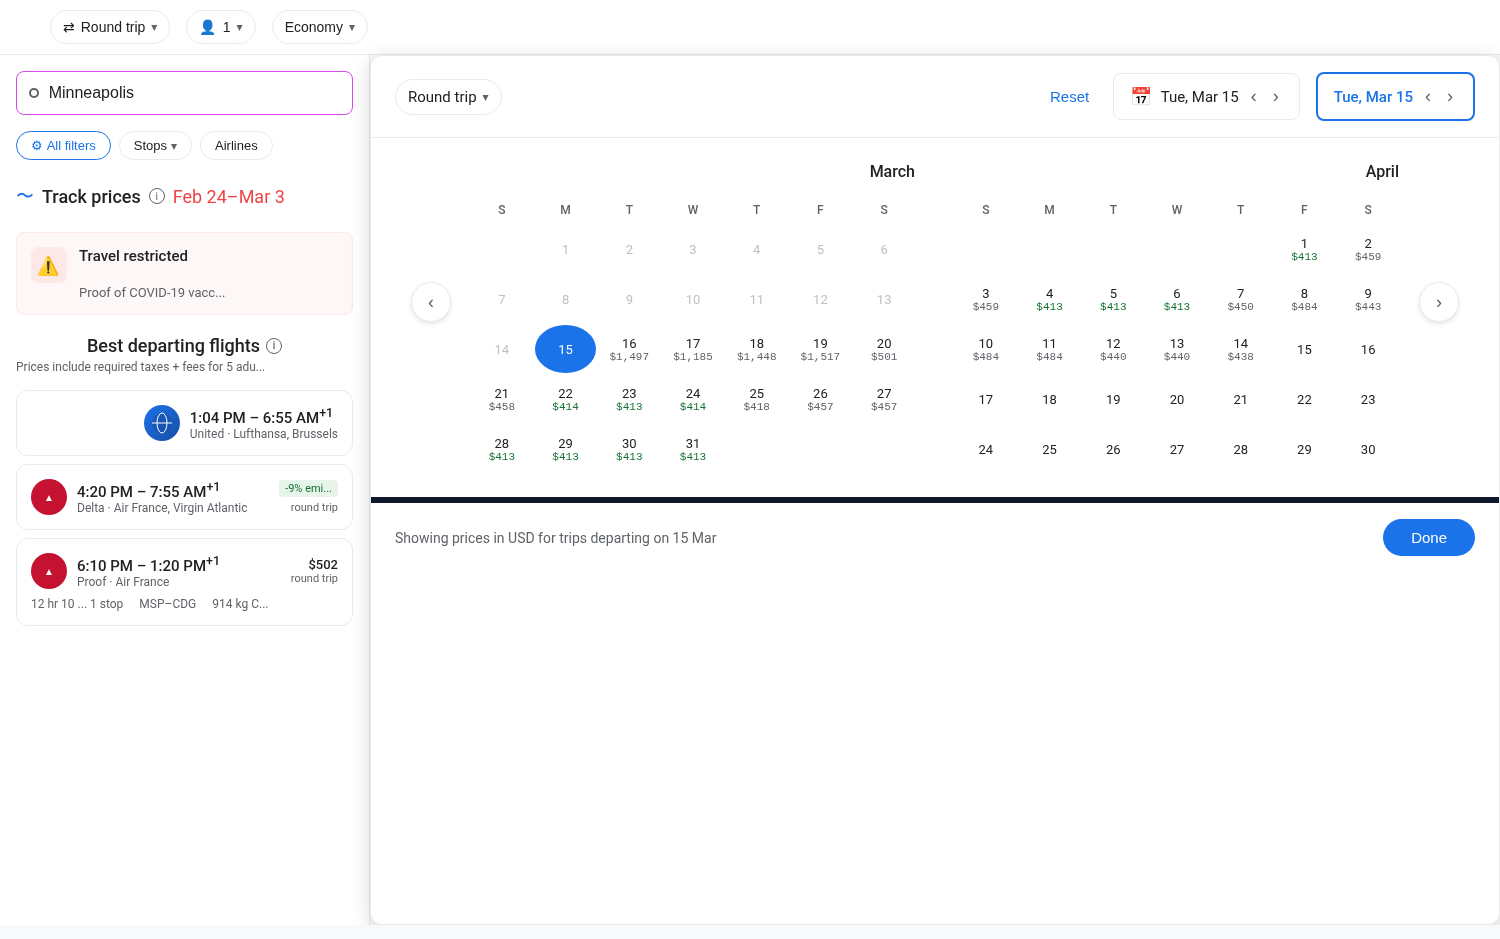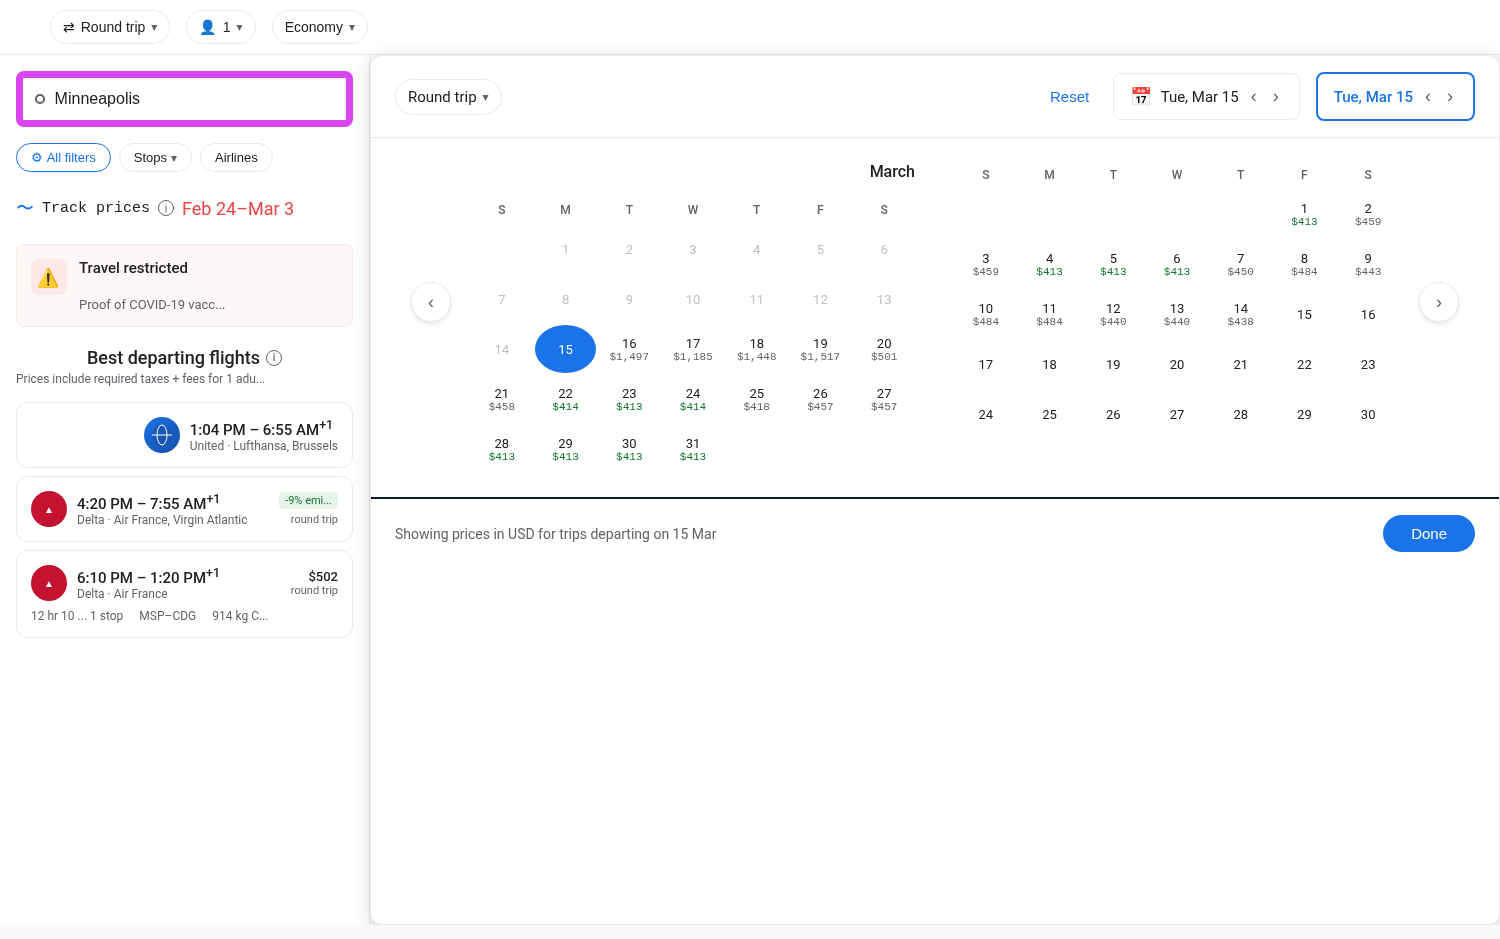--- a/index.html
+++ b/index.html
@@ -47,21 +47,21 @@
       padding: 16px;
       border-right: 1px solid #e8eaed;
       min-height: 870px;
     }
 
     .search-origin {
       display: flex;
       align-items: center;
       gap: 10px;
       padding: 12px;
-      border: 7px solid #d946ef;
+      border: 1px solid #d946ef;
       border-radius: 8px;
       margin-bottom: 16px;
     }
     .search-origin .dot {
       width: 10px; height: 10px;
       border-radius: 50%;
       border: 2px solid #5f6368;
     }
     .search-origin input {
       border: none; outline: none;
@@ -90,23 +90,22 @@
     .filter-btn.active { color: #1a73e8; border-color: #1a73e8; }
 
     .track-prices {
       display: flex;
       align-items: center;
       gap: 8px;
       margin-bottom: 20px;
       padding: 4px 0;
     }
     .track-prices .label {
-      font-size: 15px;
+      font-size: 18px;
       font-weight: 500;
-      font-family: Liberation Mono, monospace;
     }
     .track-prices .info-icon {
       width: 16px; height: 16px;
       border-radius: 50%;
       border: 1px solid #5f6368;
       display: flex; align-items: center; justify-content: center;
       font-size: 10px; color: #5f6368; cursor: pointer;
     }
     .track-prices .date-range {
       color: #ef4444;
@@ -306,21 +305,21 @@
       font-family: Liberation Mono, monospace;
     }
     .cal-day .price-label.cheap { color: #137333; }
 
     
     .calendar-footer {
       display: flex;
       align-items: center;
       justify-content: space-between;
       padding: 16px 24px;
-      border-top: 2px solid #0f172a;
+      border-top: 6px solid #0f172a;
     }
     .footer-note {
       font-size: 14px;
       color: #5f6368;
     }
     .done-btn {
       background: #1a73e8;
       color: #fff;
       border: none;
       padding: 10px 28px;
@@ -404,21 +403,21 @@
       <div>
         <div class="title">Travel restricted</div>
         <div class="subtitle">Proof of COVID-19 vacc...</div>
       </div>
     </div>
 
     <div class="section-title">
       <span>Best departing flights</span>
       <span style="font-size:14px;color:#5f6368;border:1px solid #5f6368;border-radius:50%;width:16px;height:16px;display:inline-flex;align-items:center;justify-content:center;font-size:10px;">i</span>
     </div>
-    <div class="section-subtitle">Prices include required taxes + fees for 1 adu...</div>
+    <div class="section-subtitle">Prices include required taxes + fees for 5 adu...</div>
 
     <div class="flight-card">
       <div class="row">
         <div class="airline-logo globe">
           <svg width="24" height="24" viewBox="0 0 24 24">
               <circle cx="12" cy="12" r="10" fill="#174ea6" opacity="0.6"></circle>
               <ellipse cx="12" cy="12" rx="5" ry="10" fill="none" stroke="#fff" stroke-width="1"></ellipse>
               <line x1="2" y1="12" x2="22" y2="12" stroke="#fff" stroke-width="1"></line>
             </svg>
         </div>
@@ -447,21 +446,21 @@
       </div>
     </div>
 
     <div class="flight-card">
       <div class="row">
         <div class="airline-logo delta">▲</div>
         <div style="flex:1;">
           <div class="flight-times">
             <span>6:10 PM</span> – <span>1:20 PM</span><sup>+1</sup>
           </div>
-          <div class="flight-meta">Delta · Air France</div>
+          <div class="flight-meta">Proof · Air France</div>
         </div>
         <div style="text-align:right;">
           <div style="font-size:13px;font-weight:500;">$502</div>
           <div style="font-size:11px;color:#5f6368;">round trip</div>
         </div>
       </div>
       <div style="margin-top:8px;display:flex;gap:16px;font-size:12px;color:#5f6368;">
         <span>12 hr 10 ... 1 stop</span>
         <span>MSP–CDG</span>
         <span>914 kg C...</span>
@@ -622,20 +621,21 @@
           <div class="cal-day">
               <span class="day-num">31</span>
               <span class="price-label cheap">$413</span>
             </div>
           <div class="cal-day empty"></div>
           <div class="cal-day empty"></div>
         </div>
       </div>
 
       <div class="month-calendar">
+        <div class="month-title">April</div>
         <div class="cal-grid">
 
           <div class="cal-day-header">S</div>
           <div class="cal-day-header">M</div>
           <div class="cal-day-header">T</div>
           <div class="cal-day-header">W</div>
           <div class="cal-day-header">T</div>
           <div class="cal-day-header">F</div>
           <div class="cal-day-header">S</div>
 

